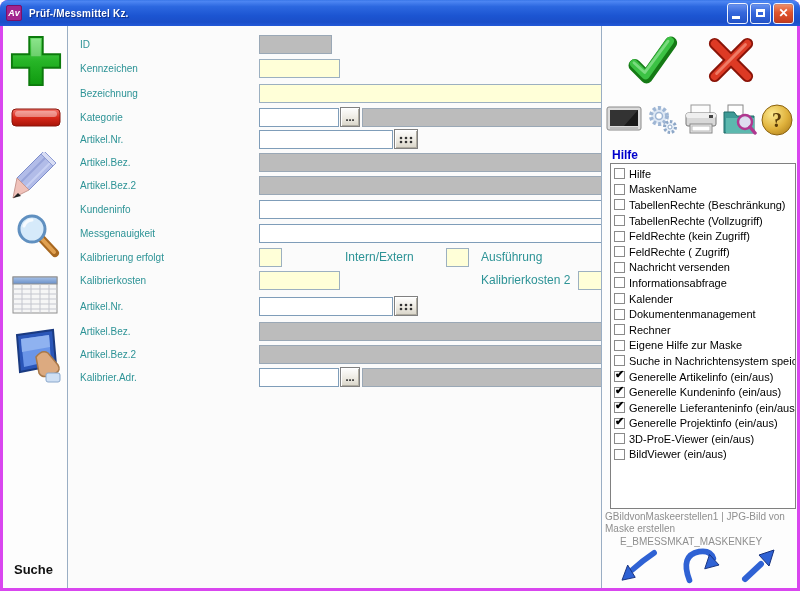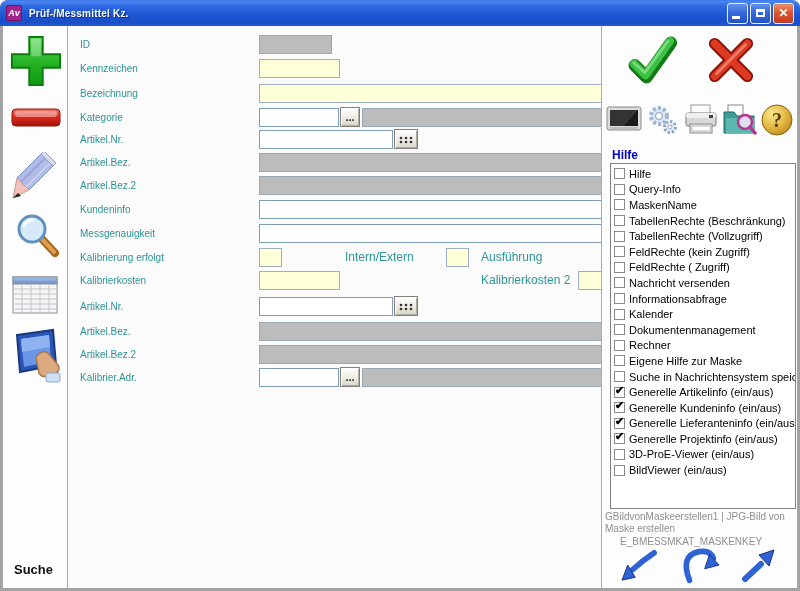--- a/index.html
+++ b/index.html
@@ -1,19 +1,19 @@
 <!DOCTYPE html>
 <html><head>
 <meta charset="utf-8">
 <style>
   * { box-sizing: border-box; margin: 0; padding: 0; }
   html,body { width: 800px; height: 591px; font-family: "Liberation Sans", sans-serif; }
   .window {
     position: relative; width: 800px; height: 591px;
-    background: #a3a3a3; border-radius: 8px 8px 0 0; overflow: hidden;
+    background: #d946ef; border-radius: 8px 8px 0 0; overflow: hidden;
   }
   
   .titlebar {
     position: absolute; top: 0; left: 0; right: 0; height: 26px;
     background: linear-gradient(180deg,#3a77e8 0%,#4c85f2 6%,#2c68e0 25%,#1c55d2 60%,#1a4ec8 85%,#2258d8 100%);
     display: flex; align-items: center; padding: 0 6px;
   }
   .win-icon {
     width: 16px; height: 16px; background: #a2258e; border-radius: 2px;
     color: #fff; font-size: 9px; font-weight: bold; font-style: italic;
@@ -331,24 +331,20 @@
       <div class="hilfe-header">Hilfe</div>
 
       <div class="hilfe-list">
 
       <div class="hl-row">
             <span class="cb"></span>
             <span class="lbl">Hilfe</span>
           </div>
           <div class="hl-row">
             <span class="cb"></span>
-            <span class="lbl">Query-Info</span>
-          </div>
-          <div class="hl-row">
-            <span class="cb"></span>
             <span class="lbl">MaskenName</span>
           </div>
           <div class="hl-row">
             <span class="cb"></span>
             <span class="lbl">TabellenRechte (Beschränkung)</span>
           </div>
           <div class="hl-row">
             <span class="cb"></span>
             <span class="lbl">TabellenRechte (Vollzugriff)</span>
           </div>

